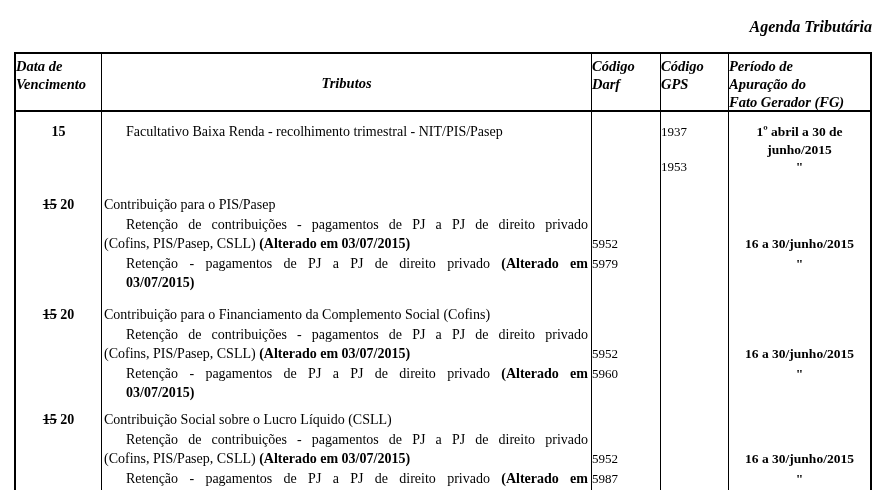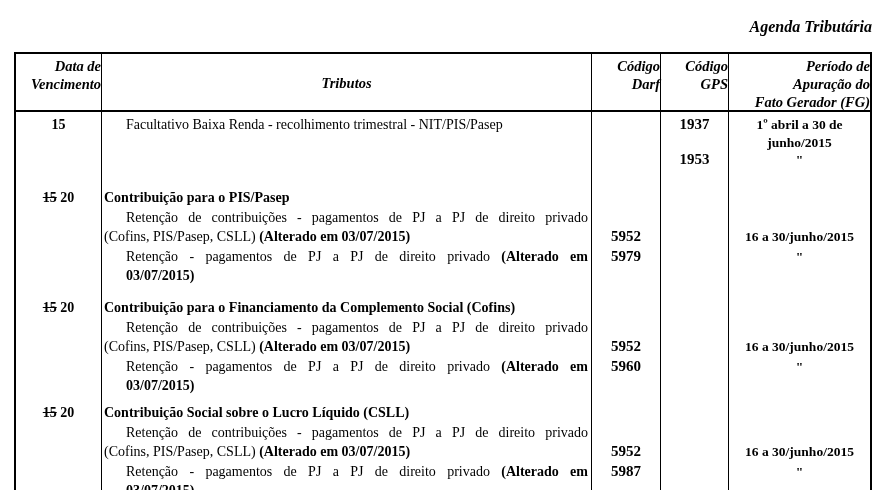--- a/index.html
+++ b/index.html
@@ -12,44 +12,44 @@
   .title-line{font-size:16px;font-weight:bold;font-style:italic;line-height:20px;}
 
   .tbl{
     position:absolute;left:14px;top:52px;width:858px;height:438px;
     box-sizing:border-box;border:2px solid #000;border-bottom:0;
     overflow:hidden;background:#fff;
   }
   .thead{
     display:grid;grid-template-columns:86px 490px 69px 68px 1fr;
     height:58px;box-sizing:border-box;border-bottom:2px solid #000;
-    font-weight:bold;font-style:italic;font-size:14.5px;text-align:right;
+    font-weight:bold;font-style:italic;font-size:14.5px;text-align:left;
   }
   .th{border-right:1px solid #000;white-space:pre-line;line-height:18px;padding-top:3px;box-sizing:border-box;}
   .th.vcenter{display:flex;align-items:center;justify-content:center;padding-top:0;}
   .th:last-child{border-right:none;}
 
   .row{
     display:grid;grid-template-columns:86px 490px 69px 68px 1fr;
     box-sizing:border-box;
   }
-  .cell{border-right:1px solid #000;box-sizing:border-box;padding-top:4px;}
+  .cell{border-right:1px solid #000;box-sizing:border-box;padding-top:11px;}
   .cell:last-child{border-right:none;}
   .line{line-height:var(--lh,19.5px);min-height:var(--lh,19.5px);}
 
   .due{text-align:center;font-weight:bold;font-size:14px;}
   .strike{text-decoration:line-through;}
 
   .tributes{font-size:14px;padding-left:2px;padding-right:3px;}
   .indent{text-indent:22px;}
   .jl{text-align:justify;text-align-last:justify;}
-  .b{font-weight:bold;}
+  .b{font-weight:normal;}
   .blue{color:#000000;font-weight:bold;}
 
-  .codes{text-align:center;font-size:15px;font-weight:bold;}
+  .codes{font-size:13px;}
   .period{text-align:center;font-weight:bold;font-size:13.5px;}
 </style>
 </head>
 <body>
 
 <div class="titles">
   <div class="title-line">Agenda Tributária</div>
 </div>
 
 <div class="tbl">

